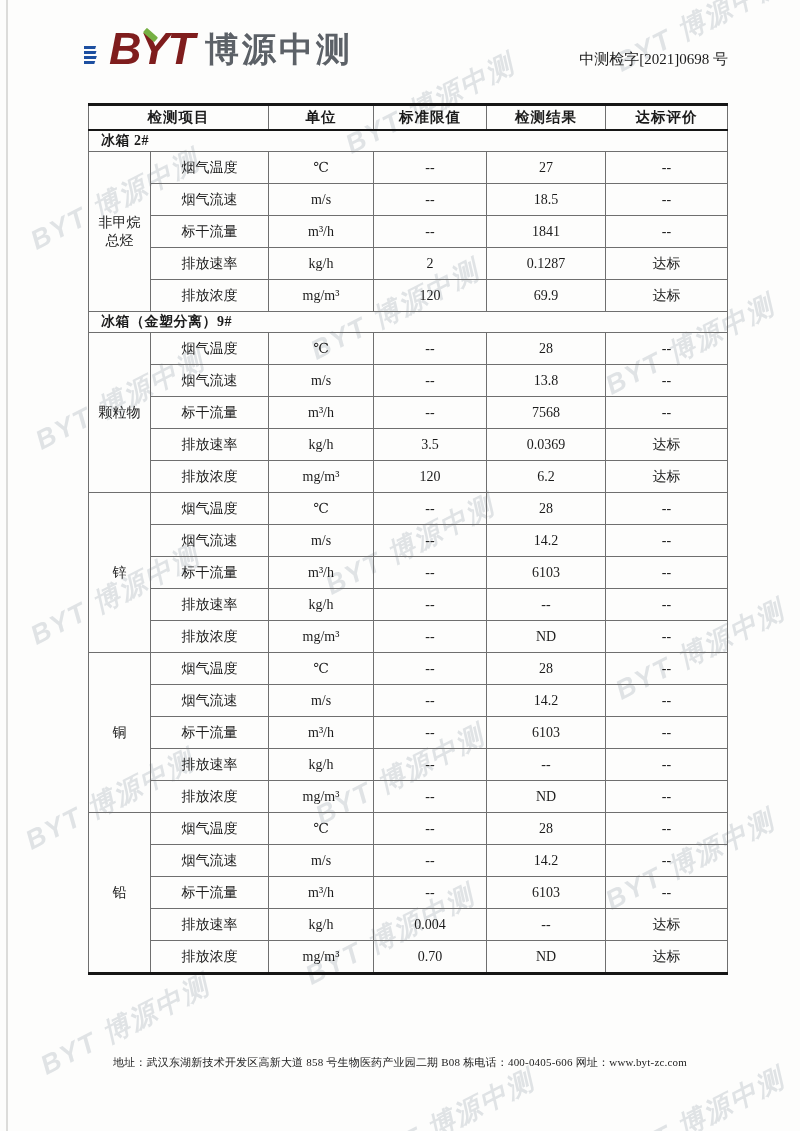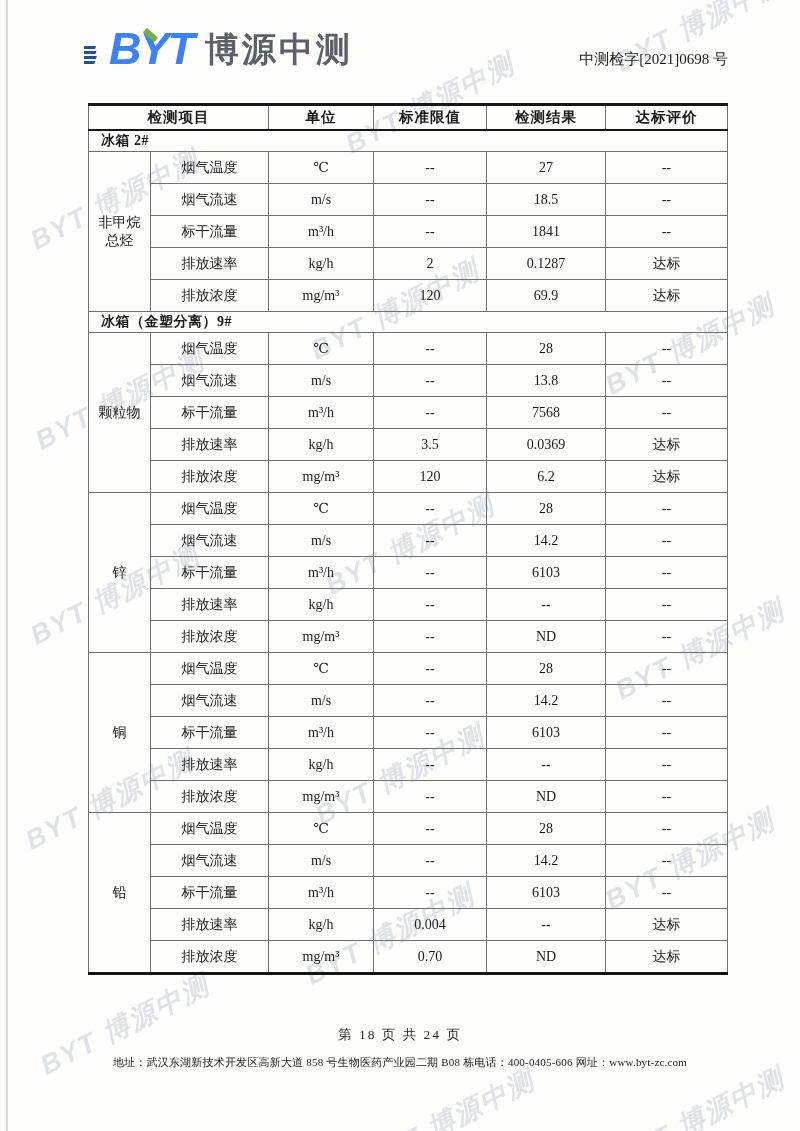--- a/index.html
+++ b/index.html
@@ -21,21 +21,21 @@
     color:#c9cfd4;opacity:.55;
     transform:translate(-50%,-50%) rotate(-27deg);
   }
   
   .content{position:absolute;inset:0;z-index:1;}
   .logo{position:absolute;left:84px;top:24px;display:flex;align-items:flex-end;height:46px;}
   .logo-lines{margin-right:3px;margin-bottom:6px;}
   .logo-byt{
     font-family:"Liberation Sans","DejaVu Sans",sans-serif;
     font-weight:800;font-style:italic;font-size:45px;line-height:42px;
-    color:#3b82f6;letter-spacing:-2px;
+    color:#7f1d1d;letter-spacing:-2px;
   }
   .y-wrap{position:relative;display:inline-block;}
   .y-leaf{position:absolute;left:3px;top:4px;width:15px;height:6px;background:#76b043;
     transform:rotate(42deg);border-radius:1px;}
   .logo-cn{
     font-family:"Liberation Sans","DejaVu Sans",sans-serif;
     font-weight:700;font-size:34px;line-height:40px;color:#5c6167;
     letter-spacing:3px;margin-left:12px;margin-bottom:1px;
   }
   .doc-number{position:absolute;top:50px;right:72px;font-size:15px;color:#1b1b1b;}
@@ -320,16 +320,15 @@
             <td class="c-param">排放浓度</td>
             <td class="c-unit">mg/m³</td>
             <td class="c-limit">0.70</td>
             <td class="c-result">ND</td>
             <td class="c-eval">达标</td>
           </tr>
         </tbody>
       </table>
   </div>
 
-  <div class="page-footer">第 18 页 共 24 页</div>
   <div class="address-line">地址：武汉东湖新技术开发区高新大道 858 号生物医药产业园二期 B08 栋电话：400-0405-606 网址：www.byt-zc.com</div>
 
 </div>
 
 </body></html>

